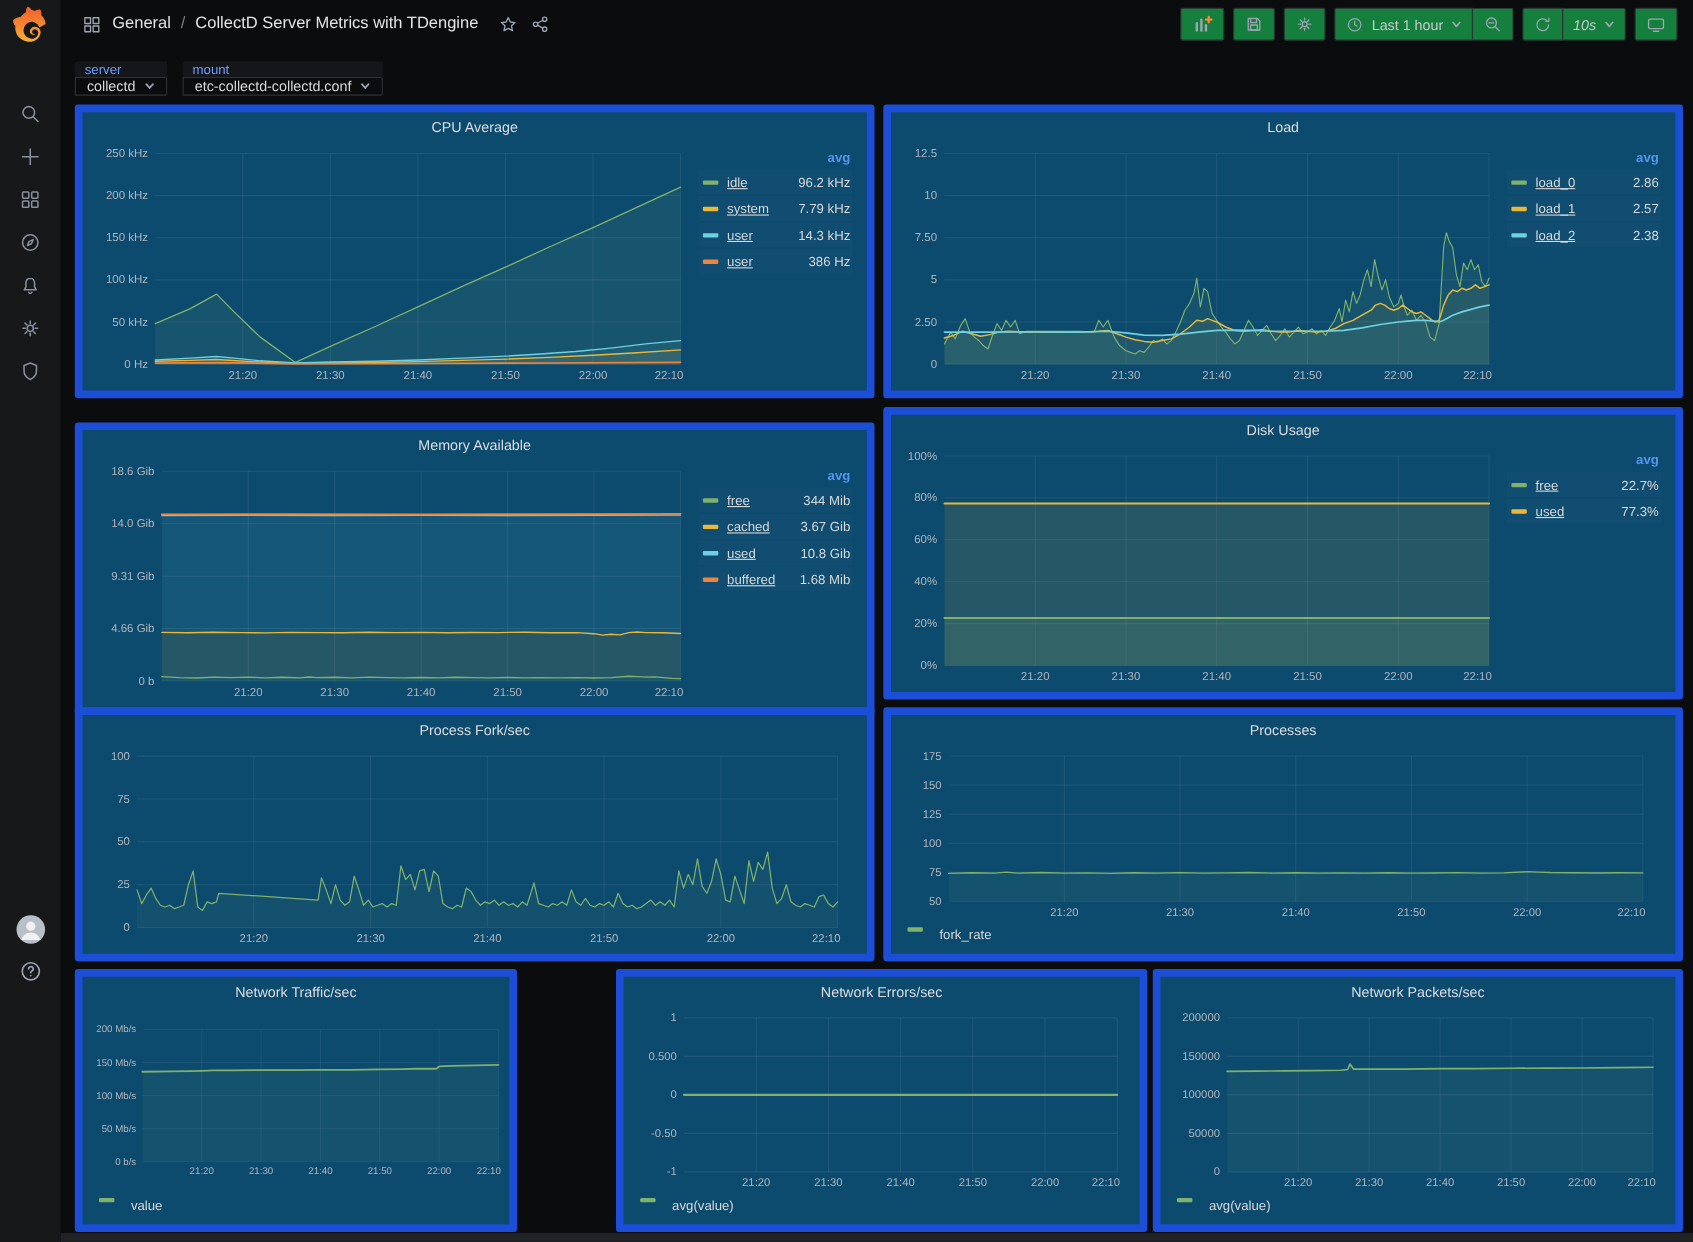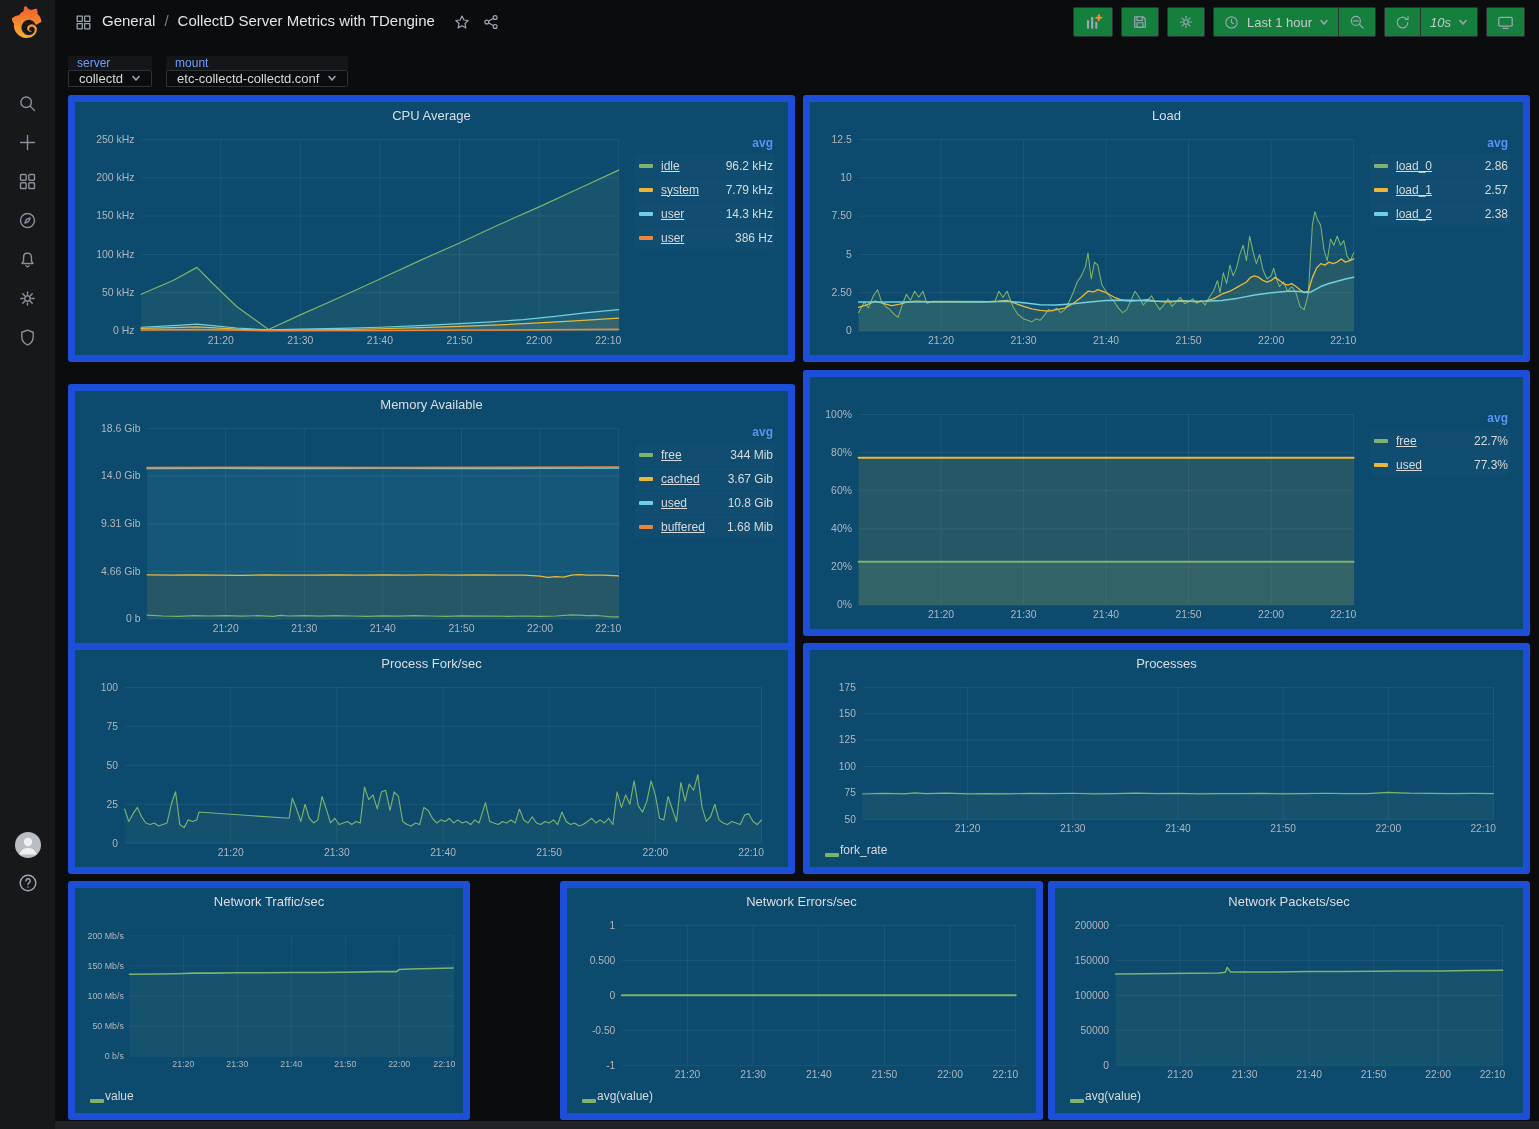--- a/index.html
+++ b/index.html
@@ -46,21 +46,21 @@
   .panel-body { position:absolute; left:5px; right:5px; top:28px; bottom:5px; display:flex; }
   .panel-body.col { flex-direction:column; }
   .chart { flex:1 1 auto; min-width:0; min-height:0; cursor:crosshair; }
   .legend-right { flex:0 0 150px; padding:4px 8px 0 2px; font-size:12px; }
   .lr-head { text-align:right; color:#5794f2; font-weight:700; padding:2px 2px 4px 0; }
   .lr-row { display:flex; align-items:center; height:23px; padding:0 2px 0 4px; background:rgba(255,255,255,0.02); margin-bottom:1px; border-radius:1px; }
   .lr-row .sw { width:14px; height:4px; border-radius:1px; margin-right:8px; flex:0 0 auto; cursor:pointer; }
   .lr-row .nm { color:#d8d9da; cursor:pointer;text-decoration:underline; }
   .lr-row .val { margin-left:auto; color:#d8d9da; }
   .legend-bottom { flex:0 0 24px; display:flex; align-items:center; gap:16px; padding-left:10px; font-size:12px; color:#d8d9da; }
-  .legend-bottom .item { display:flex; align-items:flex-end; gap:1px; cursor:pointer; }
+  .legend-bottom .item { display:flex; align-items:flex-start; gap:15px; cursor:pointer; }
   .legend-bottom .sw { width:14px; height:4px; border-radius:1px; }
 
   
   #panel-0 { left:68px;  top:95px;  width:727px; height:267px; }
   #panel-1 { left:803px; top:95px;  width:727px; height:267px; }
   #panel-2 { left:68px;  top:384px; width:727px; height:266px; }
   #panel-3 { left:803px; top:370px; width:727px; height:266px; }
   #panel-4 { left:68px;  top:643px; width:727px; height:231px; }
   #panel-5 { left:803px; top:643px; width:727px; height:231px; }
   #panel-6 { left:68px;  top:881px; width:402px; height:239px; }
@@ -448,20 +448,21 @@
           </div>
           <div class="lr-row">
             <span class="sw" style="background: rgb(239, 132, 60);"></span>
             <span class="nm">buffered</span>
             <span class="val">1.68 Mib</span>
           </div>
         </div>
       </div>
   </div>
   <div class="panel" id="panel-3">
+    <div class="panel-title">Disk Usage</div>
     <div class="panel-body">
         <svg class="chart" viewBox="0 0 565 231">
           <line x1="36.8" y1="211" x2="559" y2="211" stroke="rgba(255,255,255,0.08)" stroke-width="1"></line>
           <line x1="36.8" y1="170.8" x2="559" y2="170.8" stroke="rgba(255,255,255,0.08)" stroke-width="1"></line>
           <line x1="36.8" y1="130.6" x2="559" y2="130.6" stroke="rgba(255,255,255,0.08)" stroke-width="1"></line>
           <line x1="36.8" y1="90.4" x2="559" y2="90.4" stroke="rgba(255,255,255,0.08)" stroke-width="1"></line>
           <line x1="36.8" y1="50.2" x2="559" y2="50.2" stroke="rgba(255,255,255,0.08)" stroke-width="1"></line>
           <line x1="36.8" y1="10" x2="559" y2="10" stroke="rgba(255,255,255,0.08)" stroke-width="1"></line>
           <line x1="123.83333333333333" y1="10" x2="123.83333333333333" y2="211" stroke="rgba(255,255,255,0.08)" stroke-width="1"></line>
           <line x1="210.86666666666667" y1="10" x2="210.86666666666667" y2="211" stroke="rgba(255,255,255,0.08)" stroke-width="1"></line>

